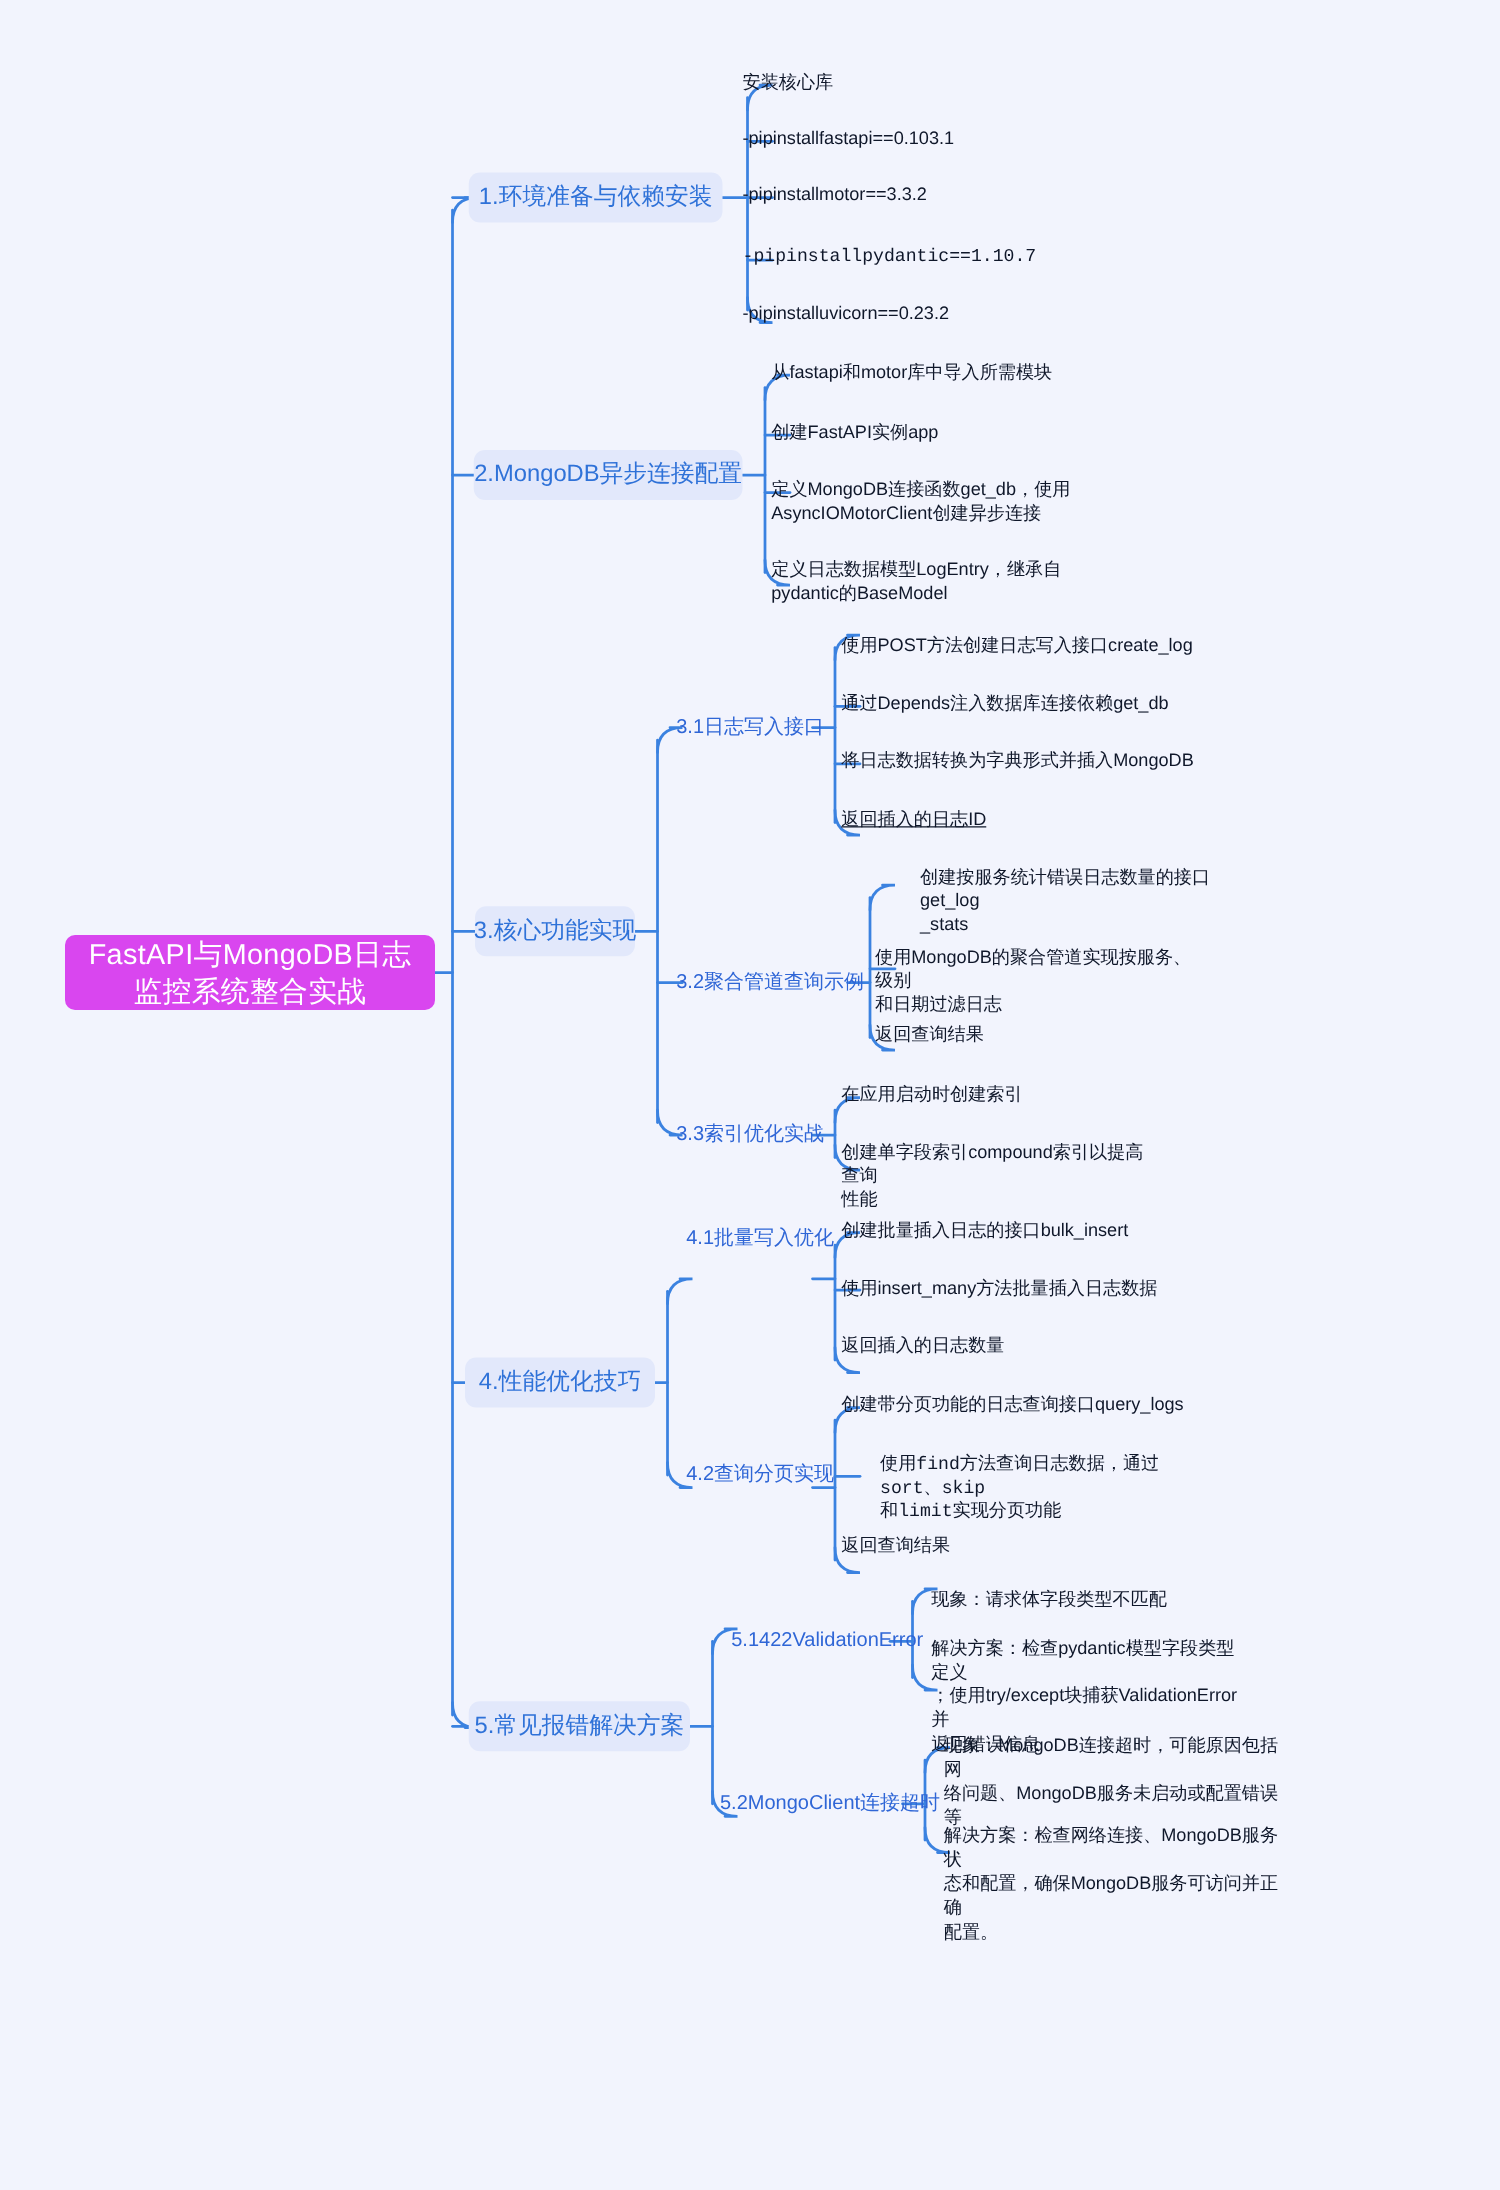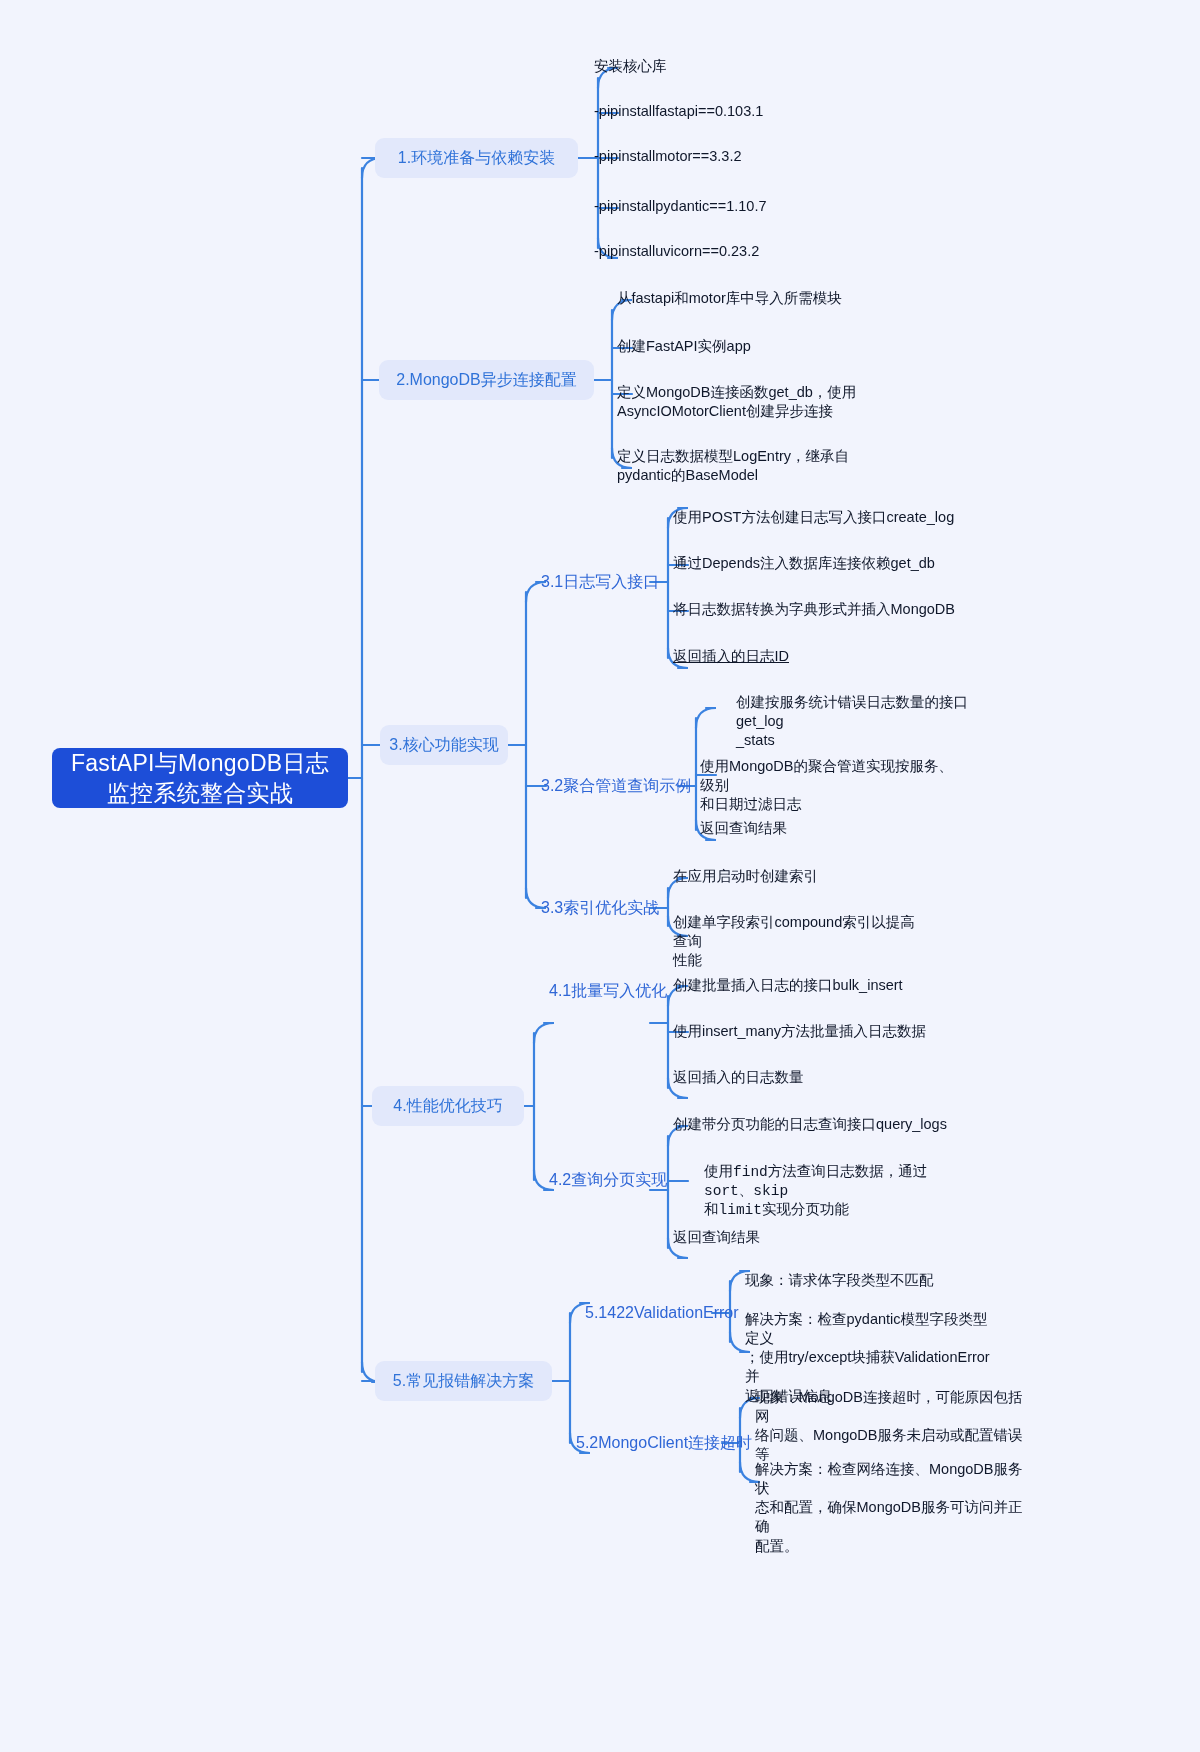--- a/index.html
+++ b/index.html
@@ -16,35 +16,35 @@
   svg.links { position: absolute; inset: 0; width: 1200px; height: 1752px; pointer-events: none; }
   .node {
     position: absolute;
     color: #2f66d6;
     line-height: 1.32;
     white-space: pre-wrap;
   }
 
   
   .root {
-    background: #1d4ed8;
+    background: #d946ef;
     color: #ffffff;
     border-radius: 8px;
     font-size: 23px;
     text-align: center;
     display: flex; align-items: center; justify-content: center;
     padding: 10px 14px;
     letter-spacing: .3px;
   }
 
   
   .topic {
     background: #e2e8fb;
     border-radius: 9px;
-    font-size: 16px;
+    font-size: 19px;
     display: flex; align-items: center; justify-content: center;
     padding: 8px 14px;
     color: #2f72d8;
     white-space: nowrap;
   }
 
   
   .sub {
     font-size: 16px;
     color: #2f66d6;
@@ -154,21 +154,21 @@
   </svg>
 
   <div class="node root" style="left:52px; top:748px; width:296px; height:60px;">FastAPI与MongoDB日志
 监控系统整合实战</div>
 
   <div class="node topic" style="left:375px; top:138px; width:203px; height:40px;">1.环境准备与依赖安装</div>
 
   <div class="node leaf" style="left:594px; top:57px;">安装核心库</div>
   <div class="node leaf" style="left:594px; top:102px;">-pipinstallfastapi==0.103.1</div>
   <div class="node leaf" style="left:594px; top:147px;">-pipinstallmotor==3.3.2</div>
-  <div class="node leaf" style="left:594px; top:197px;">-pipinstallpydantic==1.10.7</div>
+  <div class="node leaf" style="left:594px; top:197px;font-family:Liberation Mono, monospace;">-pipinstallpydantic==1.10.7</div>
   <div class="node leaf" style="left:594px; top:242px;">-pipinstalluvicorn==0.23.2</div>
 
   <div class="node topic" style="left:379px; top:360px; width:215px; height:40px;">2.MongoDB异步连接配置</div>
 
   <div class="node leaf" style="left:617px; top:289px;">从fastapi和motor库中导入所需模块</div>
   <div class="node leaf" style="left:617px; top:337px;">创建FastAPI实例app</div>
   <div class="node leaf multi" style="left:617px; top:383px; width:250px;">定义MongoDB连接函数get_db，使用
 AsyncIOMotorClient创建异步连接</div>
   <div class="node leaf multi" style="left:617px; top:447px; width:250px;">定义日志数据模型LogEntry，继承自
 pydantic的BaseModel</div>

